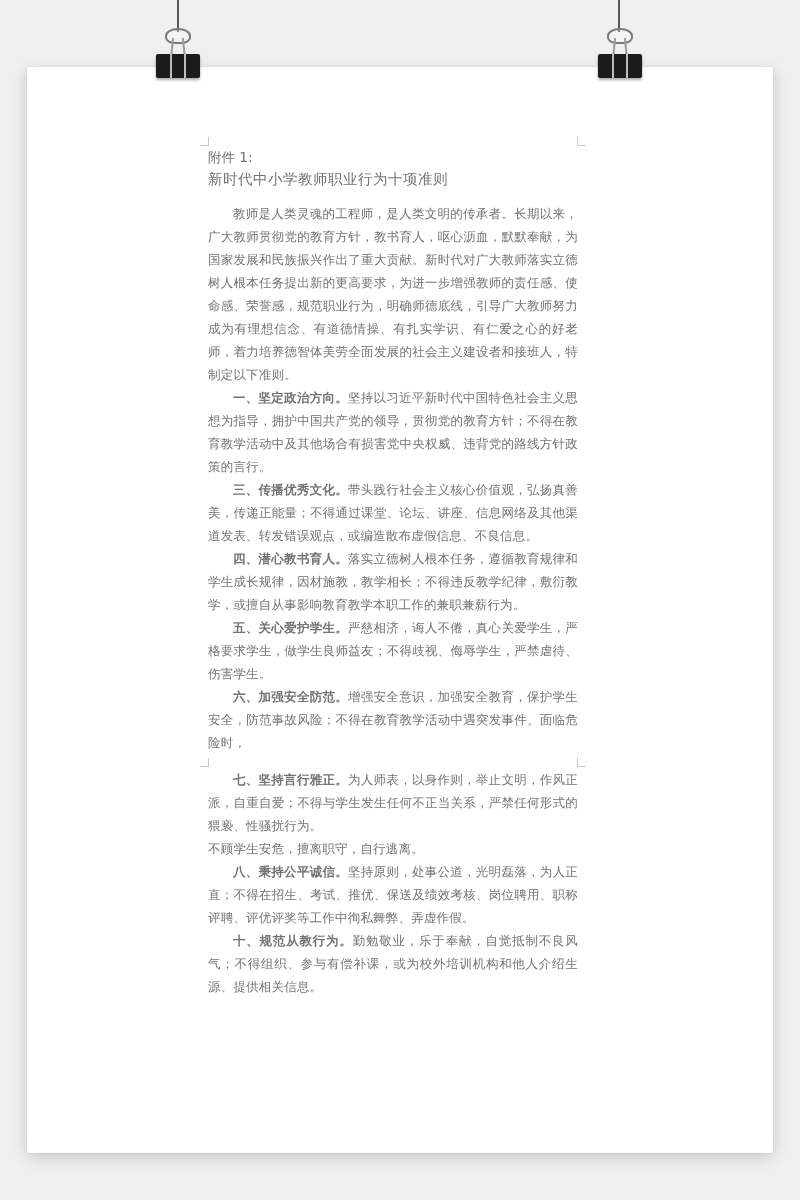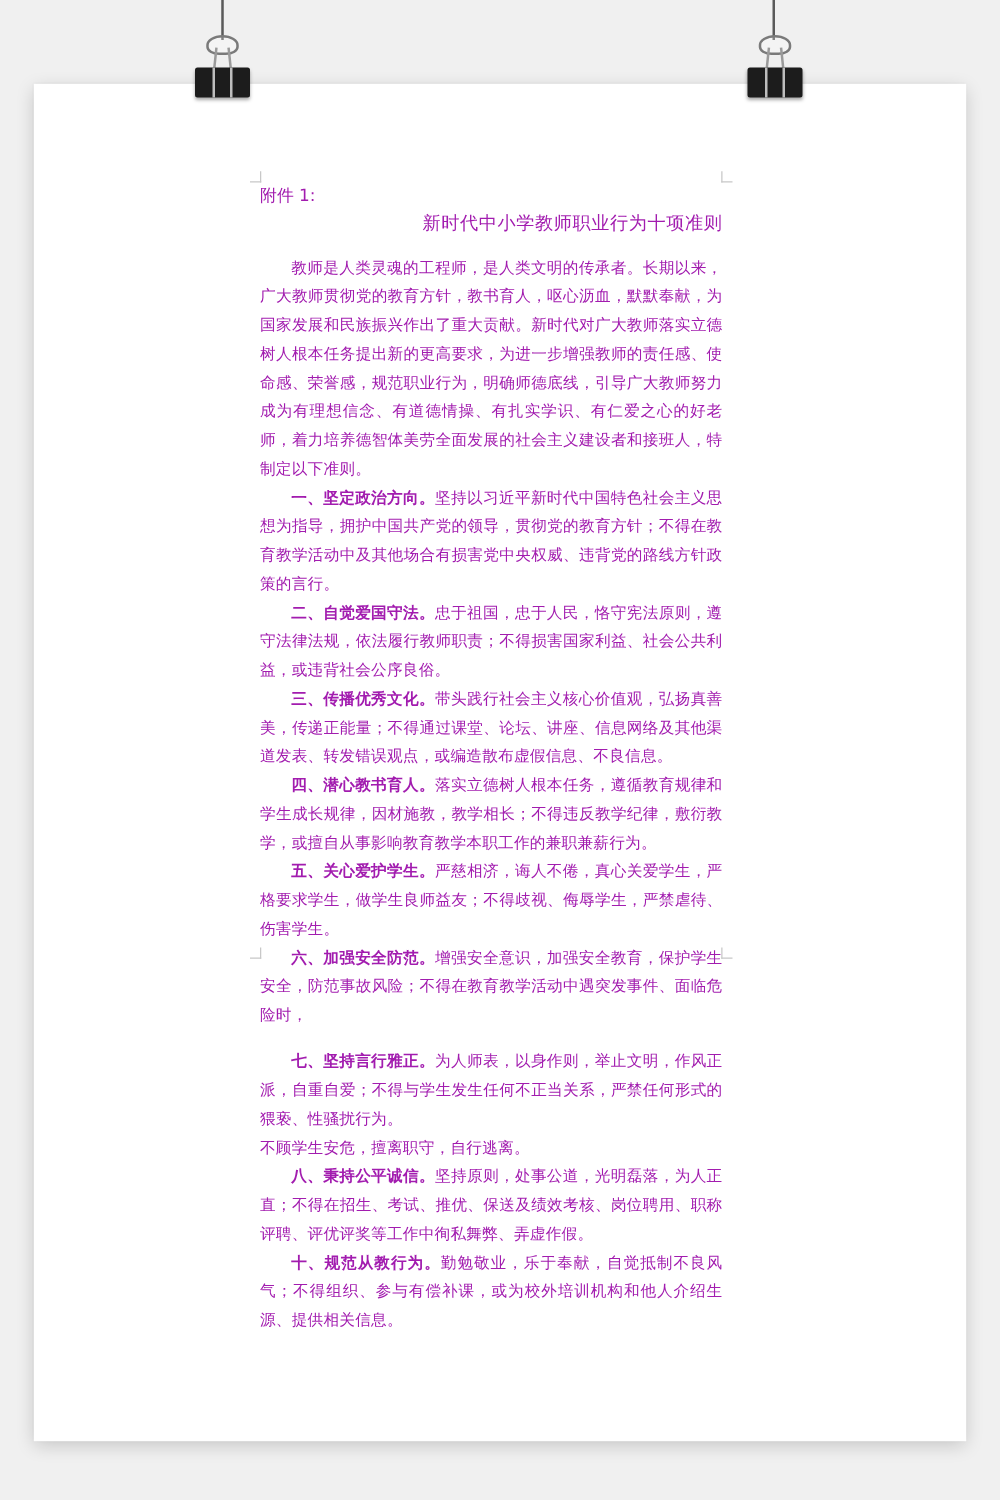--- a/index.html
+++ b/index.html
@@ -51,27 +51,27 @@
       box-sizing: border-box;
     }
     .corner {
       position: absolute; width: 8px; height: 8px;
       border-color: #c8c8c8; border-style: solid; border-width: 0;
     }
     .doc {
       position: absolute;
       left: 208px; top: 146px;
       width: 370px;
-      color: #a21caf;
+      color: #737373;
       font-size: 12.5px;
       line-height: 23px;
     }
     .attach { font-size: 13.5px; margin: 0 0 0 0; height: 22px; }
     .title {
-      text-align: right; font-size: 14.5px; margin: 0 0 14px 0;
+      text-align: left; font-size: 14.5px; margin: 0 0 14px 0;
       letter-spacing: 0.5px; height: 20px;
     }
     .para {
       text-indent: 25px; text-align: justify; margin: 0;
       letter-spacing: 0.2px;
     }
     .para b { font-weight: bold; }
     .gap { height: 14px; }
   </style>
 </head>
@@ -99,21 +99,20 @@
 <div class="corner" style="left:577px;top:137px;border-left-width:1px;border-bottom-width:1px;"></div>
 <div class="corner" style="left:200px;top:758px;border-right-width:1px;border-top-width:0;border-bottom-width:1px;"></div>
 <div class="corner" style="left:577px;top:758px;border-left-width:1px;border-bottom-width:1px;"></div>
 
 <div class="doc">
   <div class="attach">附件 1:</div>
   <div class="title">新时代中小学教师职业行为十项准则</div>
   <p class="para">教师是人类灵魂的工程师，是人类文明的传承者。长期以来，广大教师贯彻党的教育方针，教书育人，呕心沥血，默默奉献，为国家发展和民族振兴作出了重大贡献。新时代对广大教师落实立德树人根本任务提出新的更高要求，为进一步增强教师的责任感、使命感、荣誉感，规范职业行为，明确师德底线，引导广大教师努力成为有理想信念、有道德情操、有扎实学识、有仁爱之心的好老师，着力培养德智体美劳全面发展的社会主义建设者和接班人，特制定以下准则。</p>
 
   <p class="para"><b>一、坚定政治方向。</b><span>坚持以习近平新时代中国特色社会主义思想为指导，拥护中国共产党的领导，贯彻党的教育方针；不得在教育教学活动中及其他场合有损害党中央权威、违背党的路线方针政策的言行。</span></p>
-  <p class="para"><b>二、自觉爱国守法。</b><span>忠于祖国，忠于人民，恪守宪法原则，遵守法律法规，依法履行教师职责；不得损害国家利益、社会公共利益，或违背社会公序良俗。</span></p>
   <p class="para"><b>三、传播优秀文化。</b><span>带头践行社会主义核心价值观，弘扬真善美，传递正能量；不得通过课堂、论坛、讲座、信息网络及其他渠道发表、转发错误观点，或编造散布虚假信息、不良信息。</span></p>
   <p class="para"><b>四、潜心教书育人。</b><span>落实立德树人根本任务，遵循教育规律和学生成长规律，因材施教，教学相长；不得违反教学纪律，敷衍教学，或擅自从事影响教育教学本职工作的兼职兼薪行为。</span></p>
   <p class="para"><b>五、关心爱护学生。</b><span>严慈相济，诲人不倦，真心关爱学生，严格要求学生，做学生良师益友；不得歧视、侮辱学生，严禁虐待、伤害学生。</span></p>
   <p class="para"><b>六、加强安全防范。</b><span>增强安全意识，加强安全教育，保护学生安全，防范事故风险；不得在教育教学活动中遇突发事件、面临危险时，</span></p>
   <div class="gap"></div>
   <p class="para"><b>七、坚持言行雅正。</b><span>为人师表，以身作则，举止文明，作风正派，自重自爱；不得与学生发生任何不正当关系，严禁任何形式的猥亵、性骚扰行为。</span></p>
   <p class="para" style="text-indent:0">不顾学生安危，擅离职守，自行逃离。</p>
   <p class="para"><b>八、秉持公平诚信。</b><span>坚持原则，处事公道，光明磊落，为人正直；不得在招生、考试、推优、保送及绩效考核、岗位聘用、职称评聘、评优评奖等工作中徇私舞弊、弄虚作假。</span></p>
   <p class="para"><b>十、规范从教行为。</b><span>勤勉敬业，乐于奉献，自觉抵制不良风气；不得组织、参与有偿补课，或为校外培训机构和他人介绍生源、提供相关信息。</span></p>
 </div>

